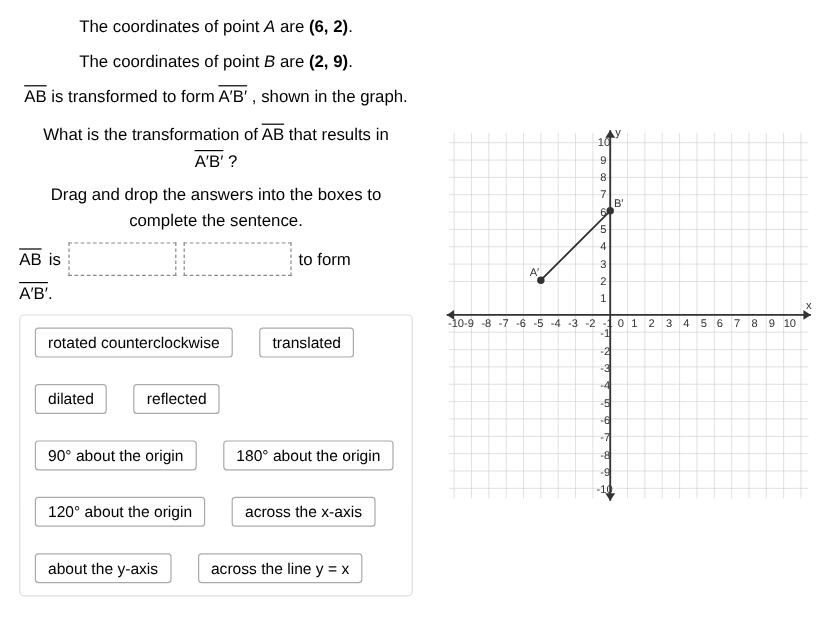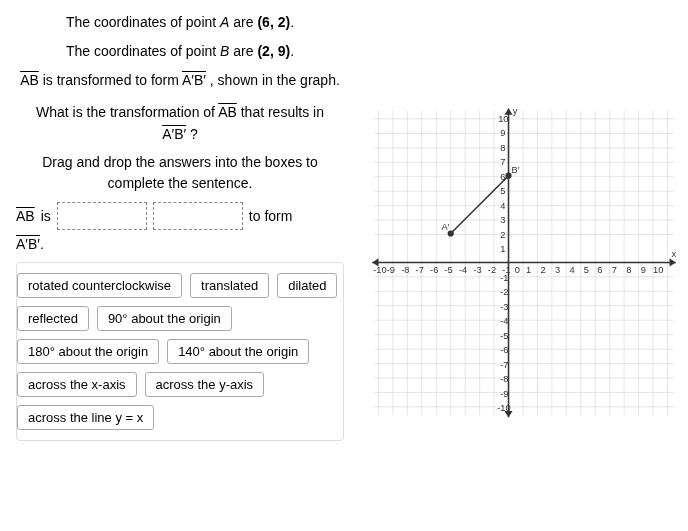--- a/index.html
+++ b/index.html
@@ -70,25 +70,25 @@
 
     .answer-result-row {
       display: flex;
       align-items: center;
       margin-bottom: 10px;
     }
 
     .drag-options-area {
       border: 1px solid #ddd;
       border-radius: 4px;
-      padding: 10px 0;
+      padding: 10px 12px;
       margin-top: 8px;
       display: flex;
       flex-wrap: wrap;
-      gap: 8px;
+      gap: 22px;
       align-items: center;
     }
 
     .drag-chip {
       border: 1px solid #aaa;
       border-radius: 3px;
       padding: 4px 10px;
       background: #fff;
       font-size: 13px;
       cursor: grab;
@@ -168,23 +168,23 @@
     <span class="answer-label" data-interactable="false"> .</span>
   </div>
 
   <div class="drag-options-area" data-interactable="false">
     <div class="drag-chip" data-interactable="true">rotated counterclockwise</div>
     <div class="drag-chip" data-interactable="true">translated</div>
     <div class="drag-chip" data-interactable="true">dilated</div>
     <div class="drag-chip" data-interactable="true">reflected</div>
     <div class="drag-chip" data-interactable="true">90° about the origin</div>
     <div class="drag-chip" data-interactable="true">180° about the origin</div>
-    <div class="drag-chip" data-interactable="true">140° about the origin</div>
+    <div class="drag-chip" data-interactable="true">120° about the origin</div>
     <div class="drag-chip" data-interactable="true">across the x-axis</div>
-    <div class="drag-chip" data-interactable="true">across the y-axis</div>
+    <div class="drag-chip" data-interactable="true">about the y-axis</div>
     <div class="drag-chip" data-interactable="true">across the line y = x</div>
   </div>
 
 </div>
 
 <div class="right-panel" data-interactable="false">
   <svg class="graph" data-interactable="false" viewBox="0 0 310 320" xmlns="http://www.w3.org/2000/svg">
 
     <g data-interactable="false">
       <line class="grid-line" x1="14" y1="10" x2="14" y2="305"></line>

